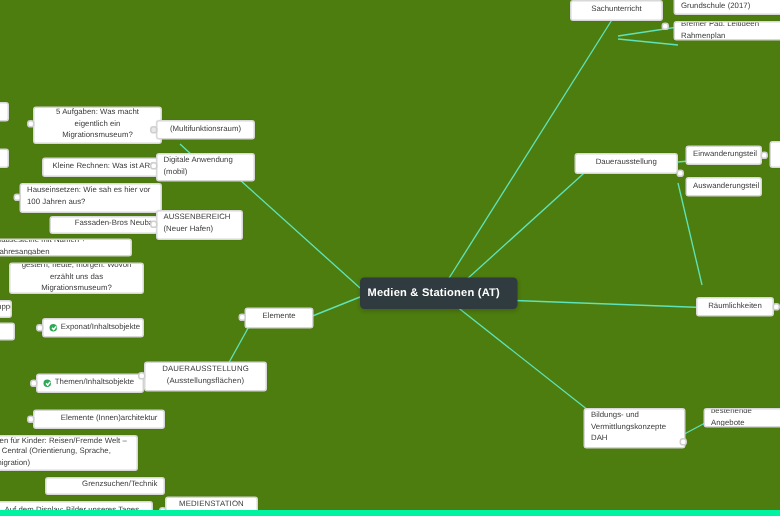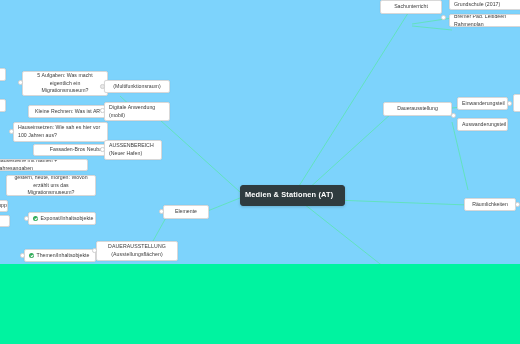--- a/index.html
+++ b/index.html
@@ -9,23 +9,23 @@
   body {
     width: 520px;
     height: 344px;
     overflow: hidden;
     background: #00f3a0;
     font-family: "Liberation Sans", sans-serif;
   }
   #canvas {
     position: relative;
     width: 520px;
-    height: 264px;
+    height: 340px;
     overflow: hidden;
-    background: #7dd3fc;
+    background: #4d7c0f;
   }
   #links {
     position: absolute;
     left: 0;
     top: 0;
     width: 520px;
     height: 344px;
     pointer-events: none;
   }
   .node {

